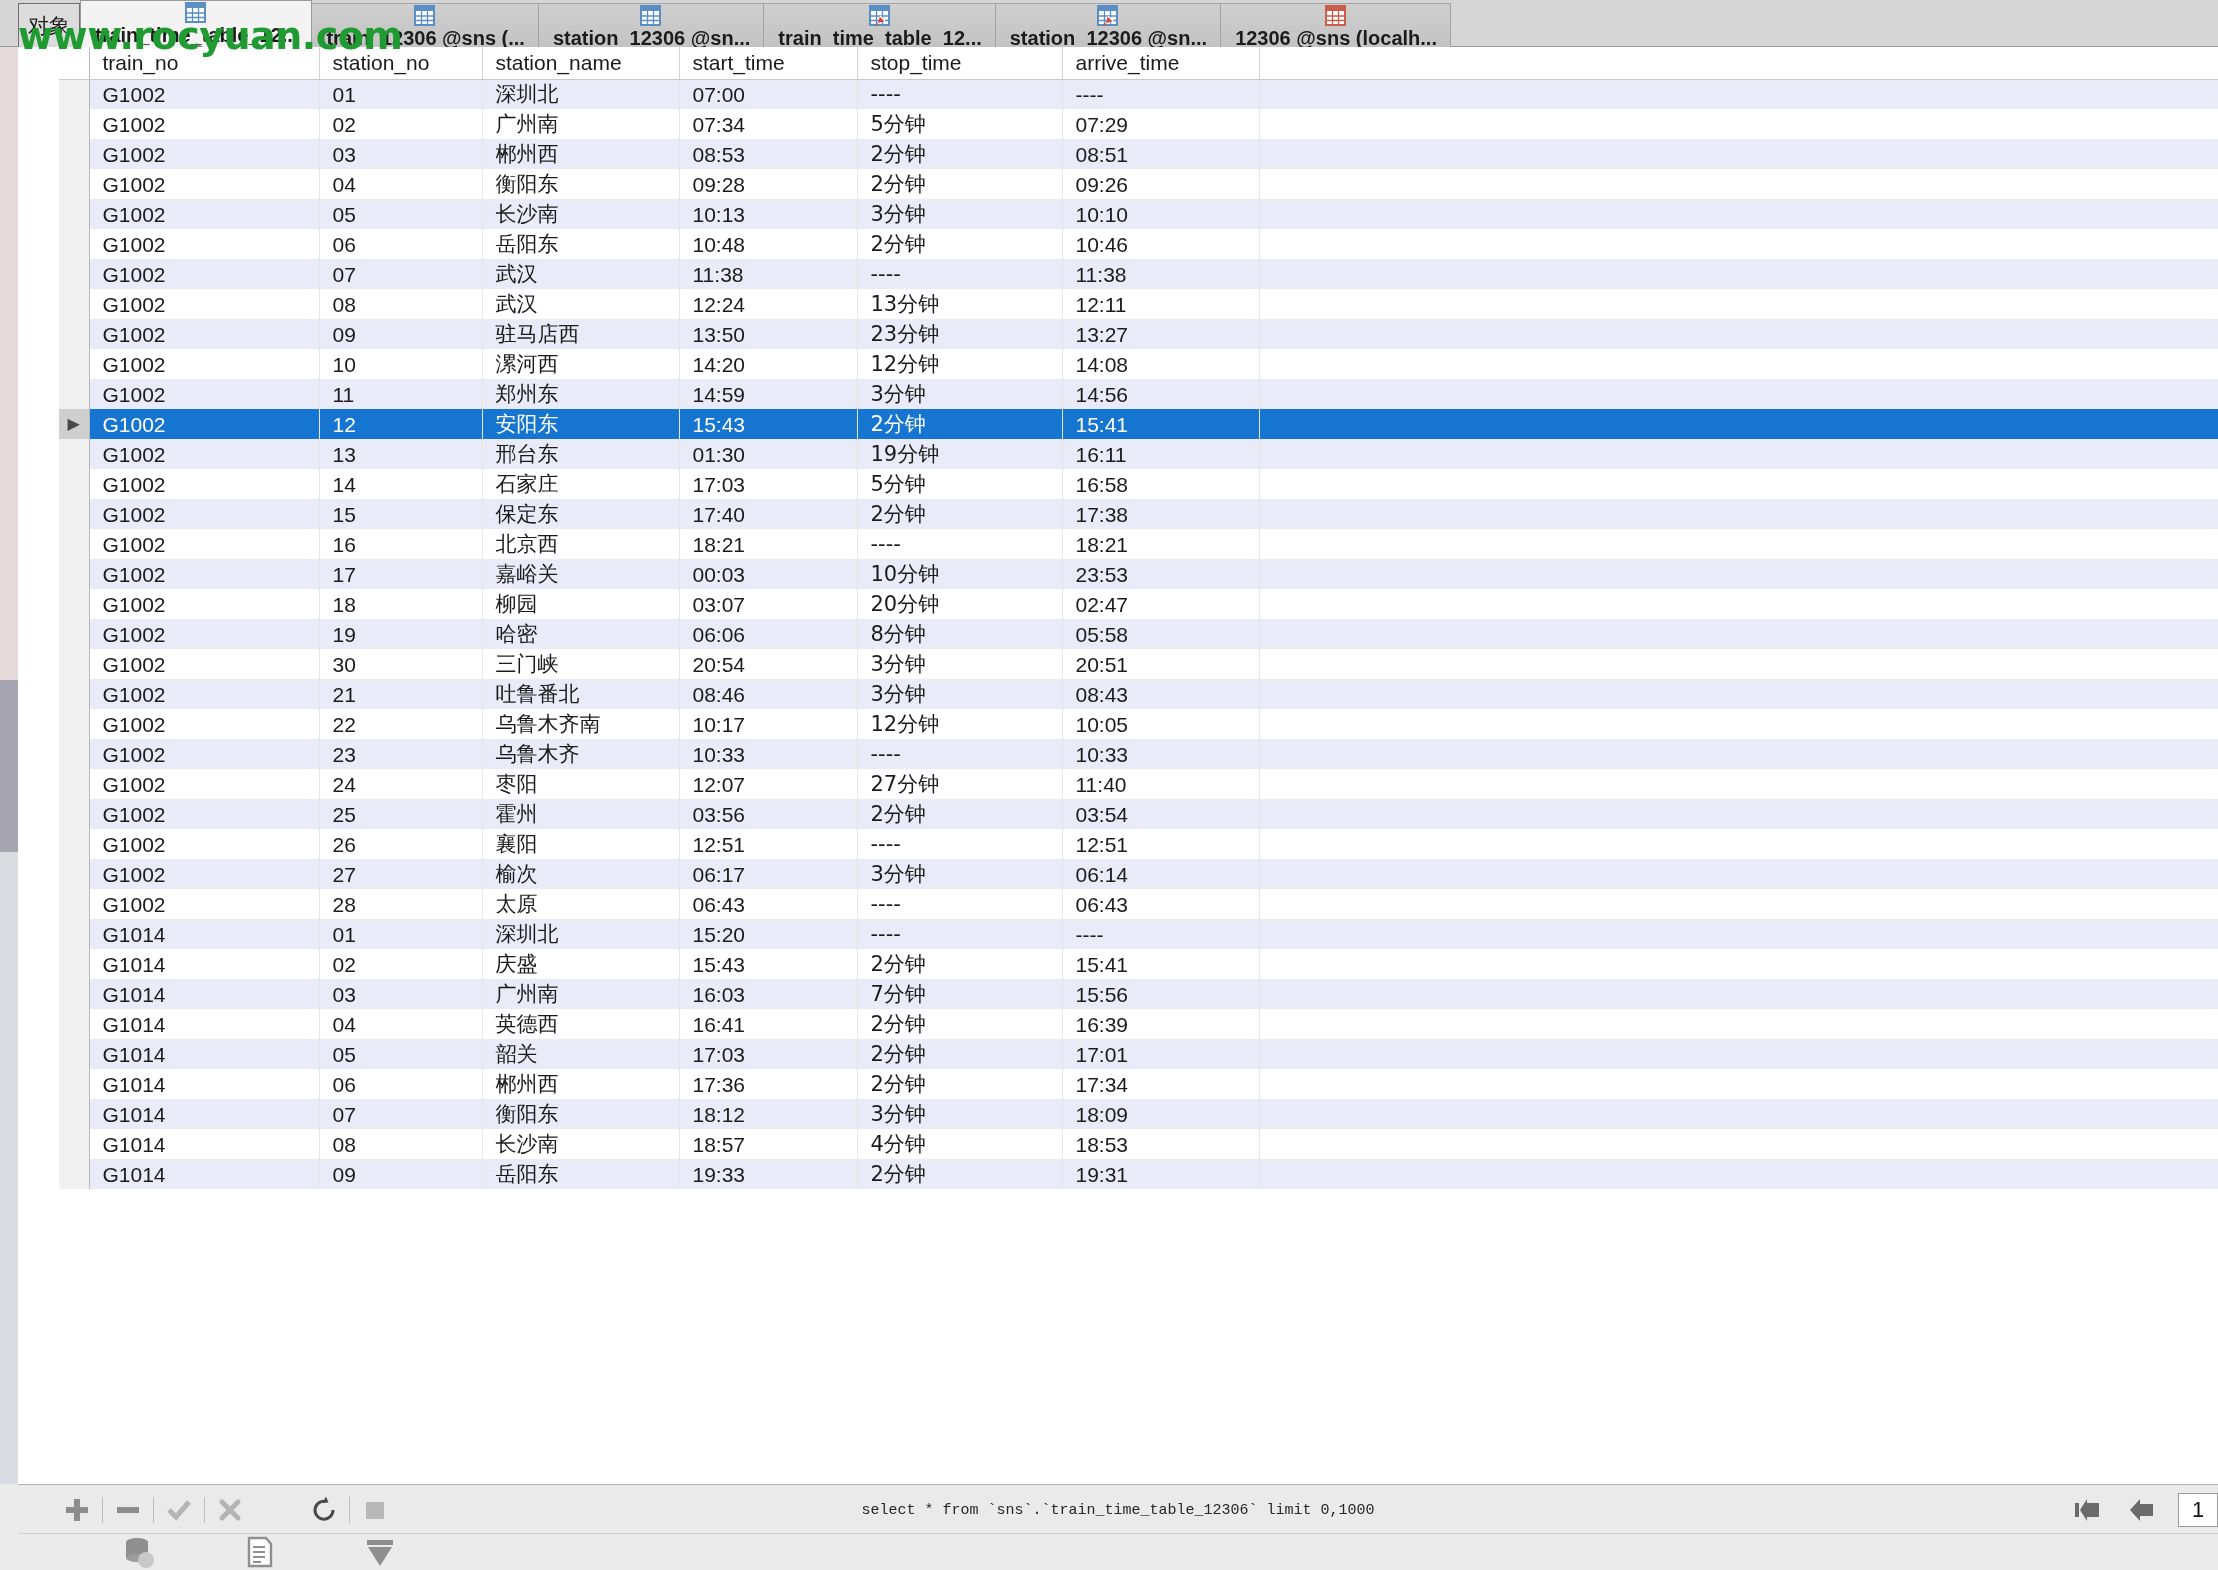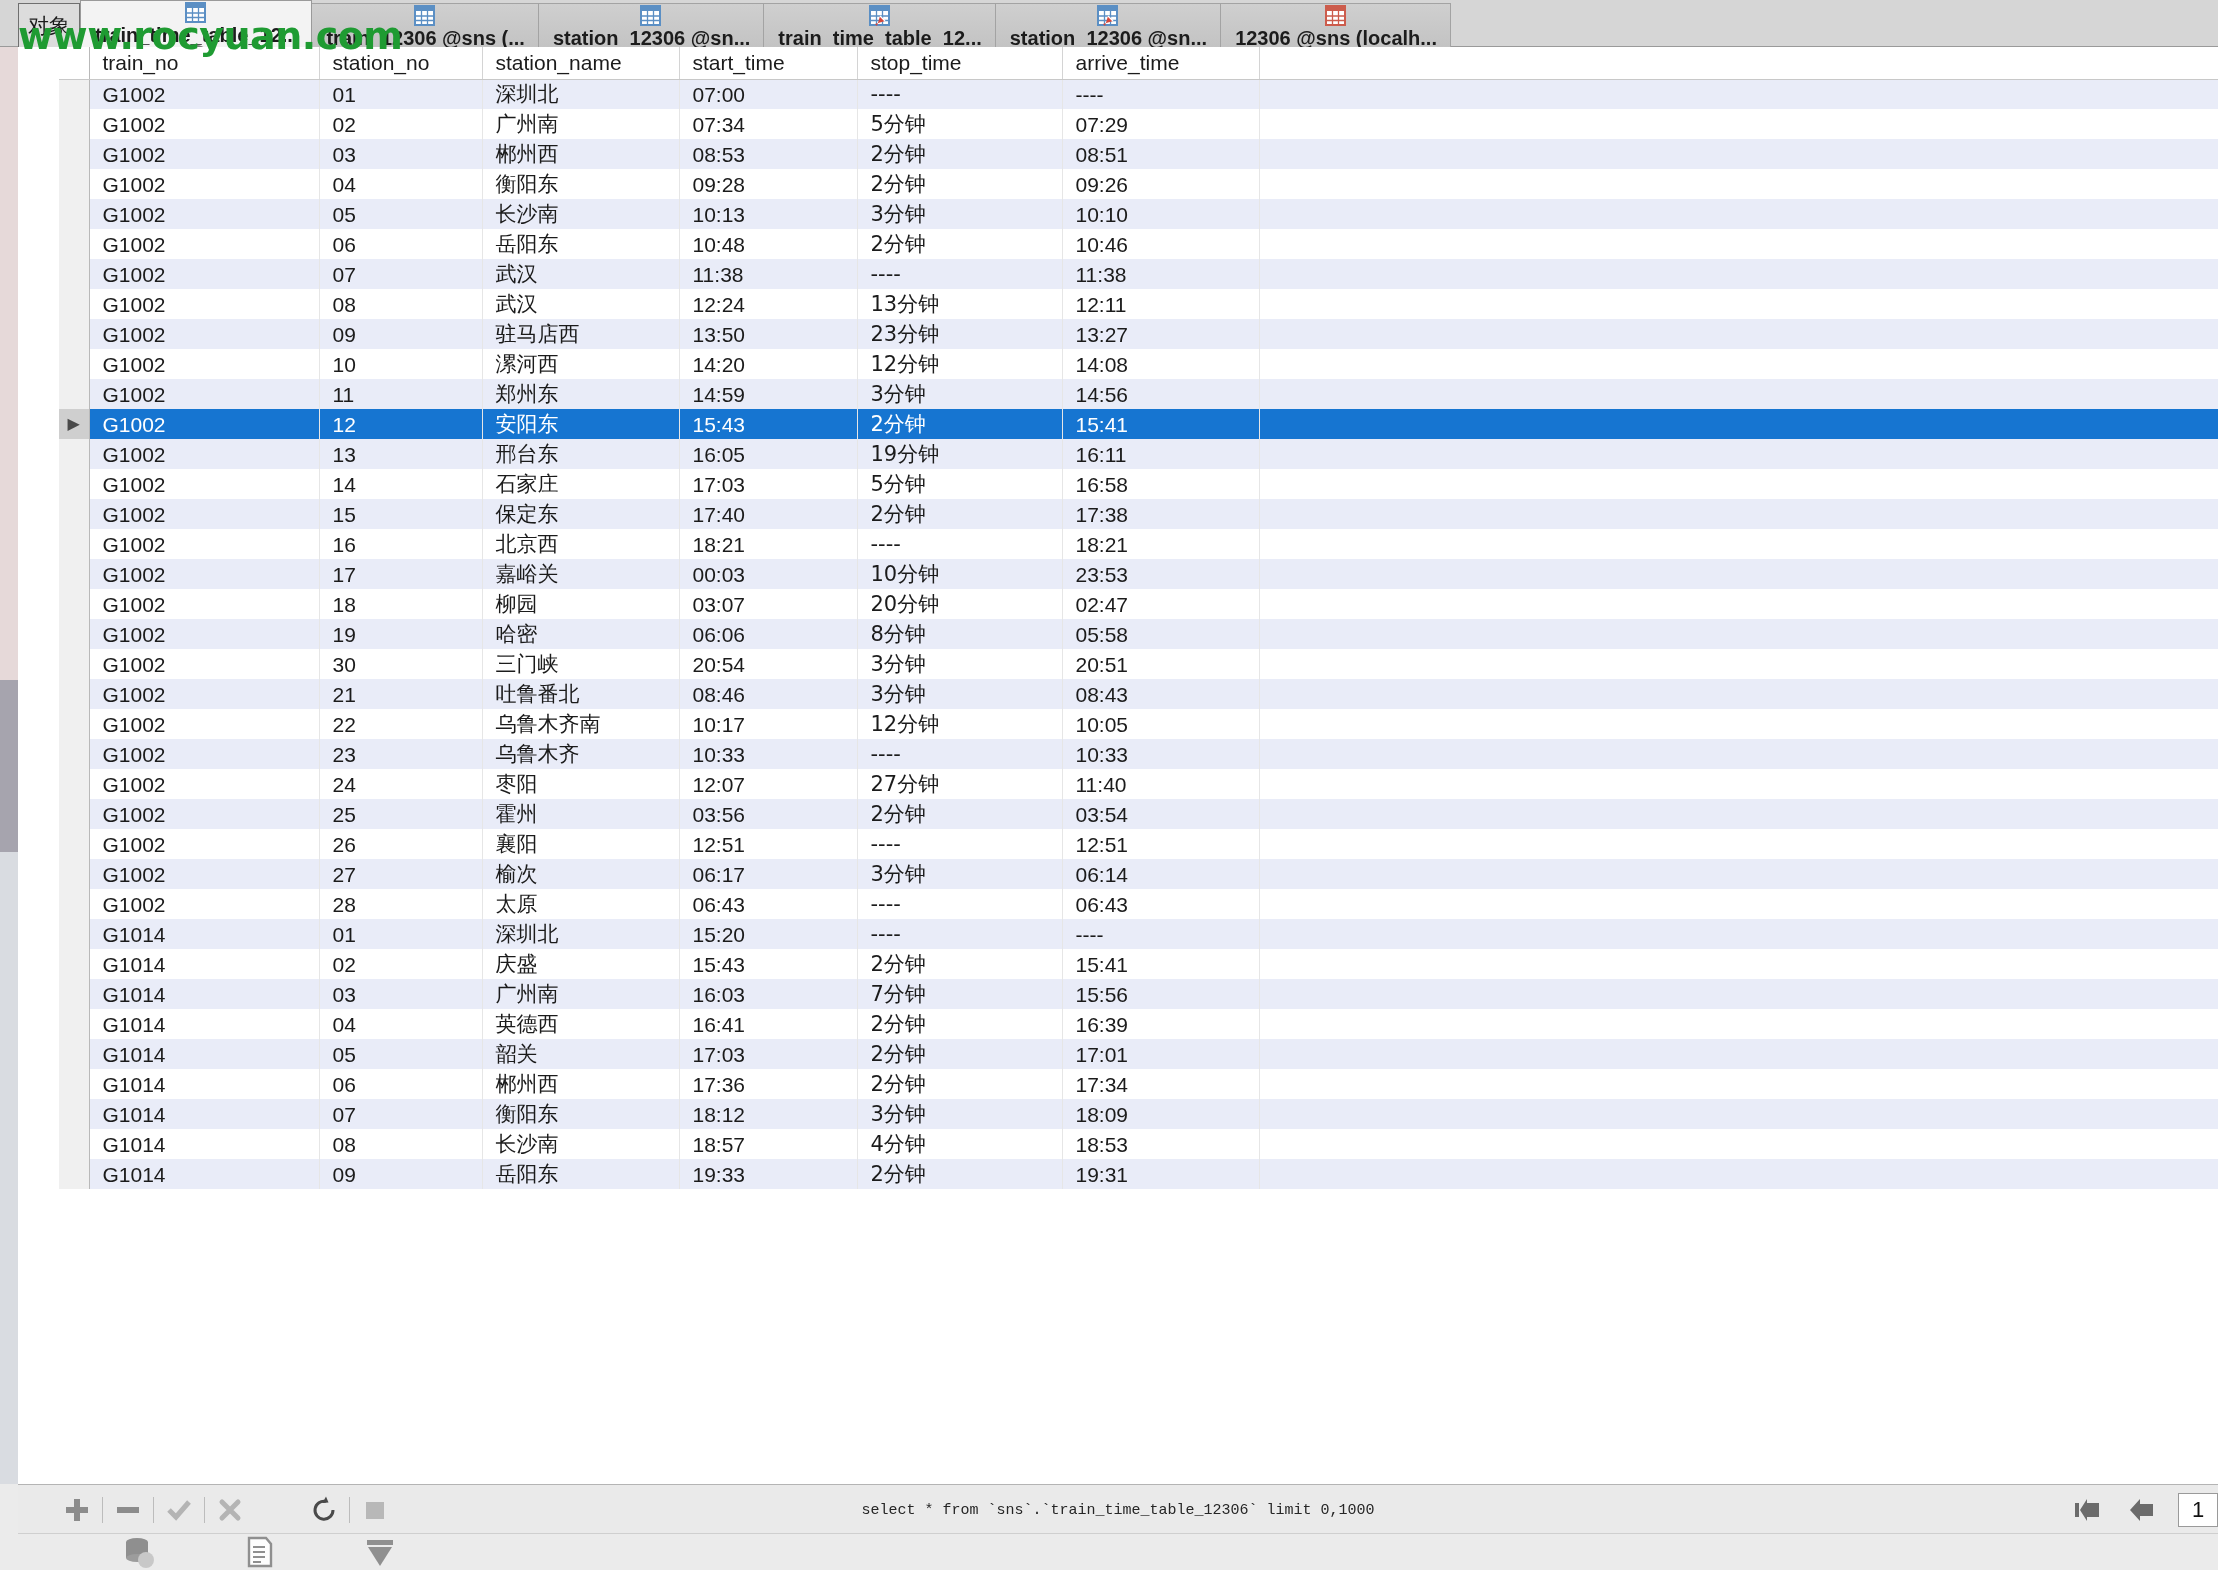--- a/index.html
+++ b/index.html
@@ -406,21 +406,21 @@
             <td>15:43</td>
             <td class="cn">2分钟</td>
             <td>15:41</td>
             <td class="rest"></td>
           </tr>
           <tr class="odd">
             <td class="gutter"></td>
             <td>G1002</td>
             <td>13</td>
             <td class="cn">邢台东</td>
-            <td>16:05</td>
+            <td>01:30</td>
             <td class="cn">19分钟</td>
             <td>16:11</td>
             <td class="rest"></td>
           </tr>
           <tr class="even">
             <td class="gutter"></td>
             <td>G1002</td>
             <td>14</td>
             <td class="cn">石家庄</td>
             <td>17:03</td>

